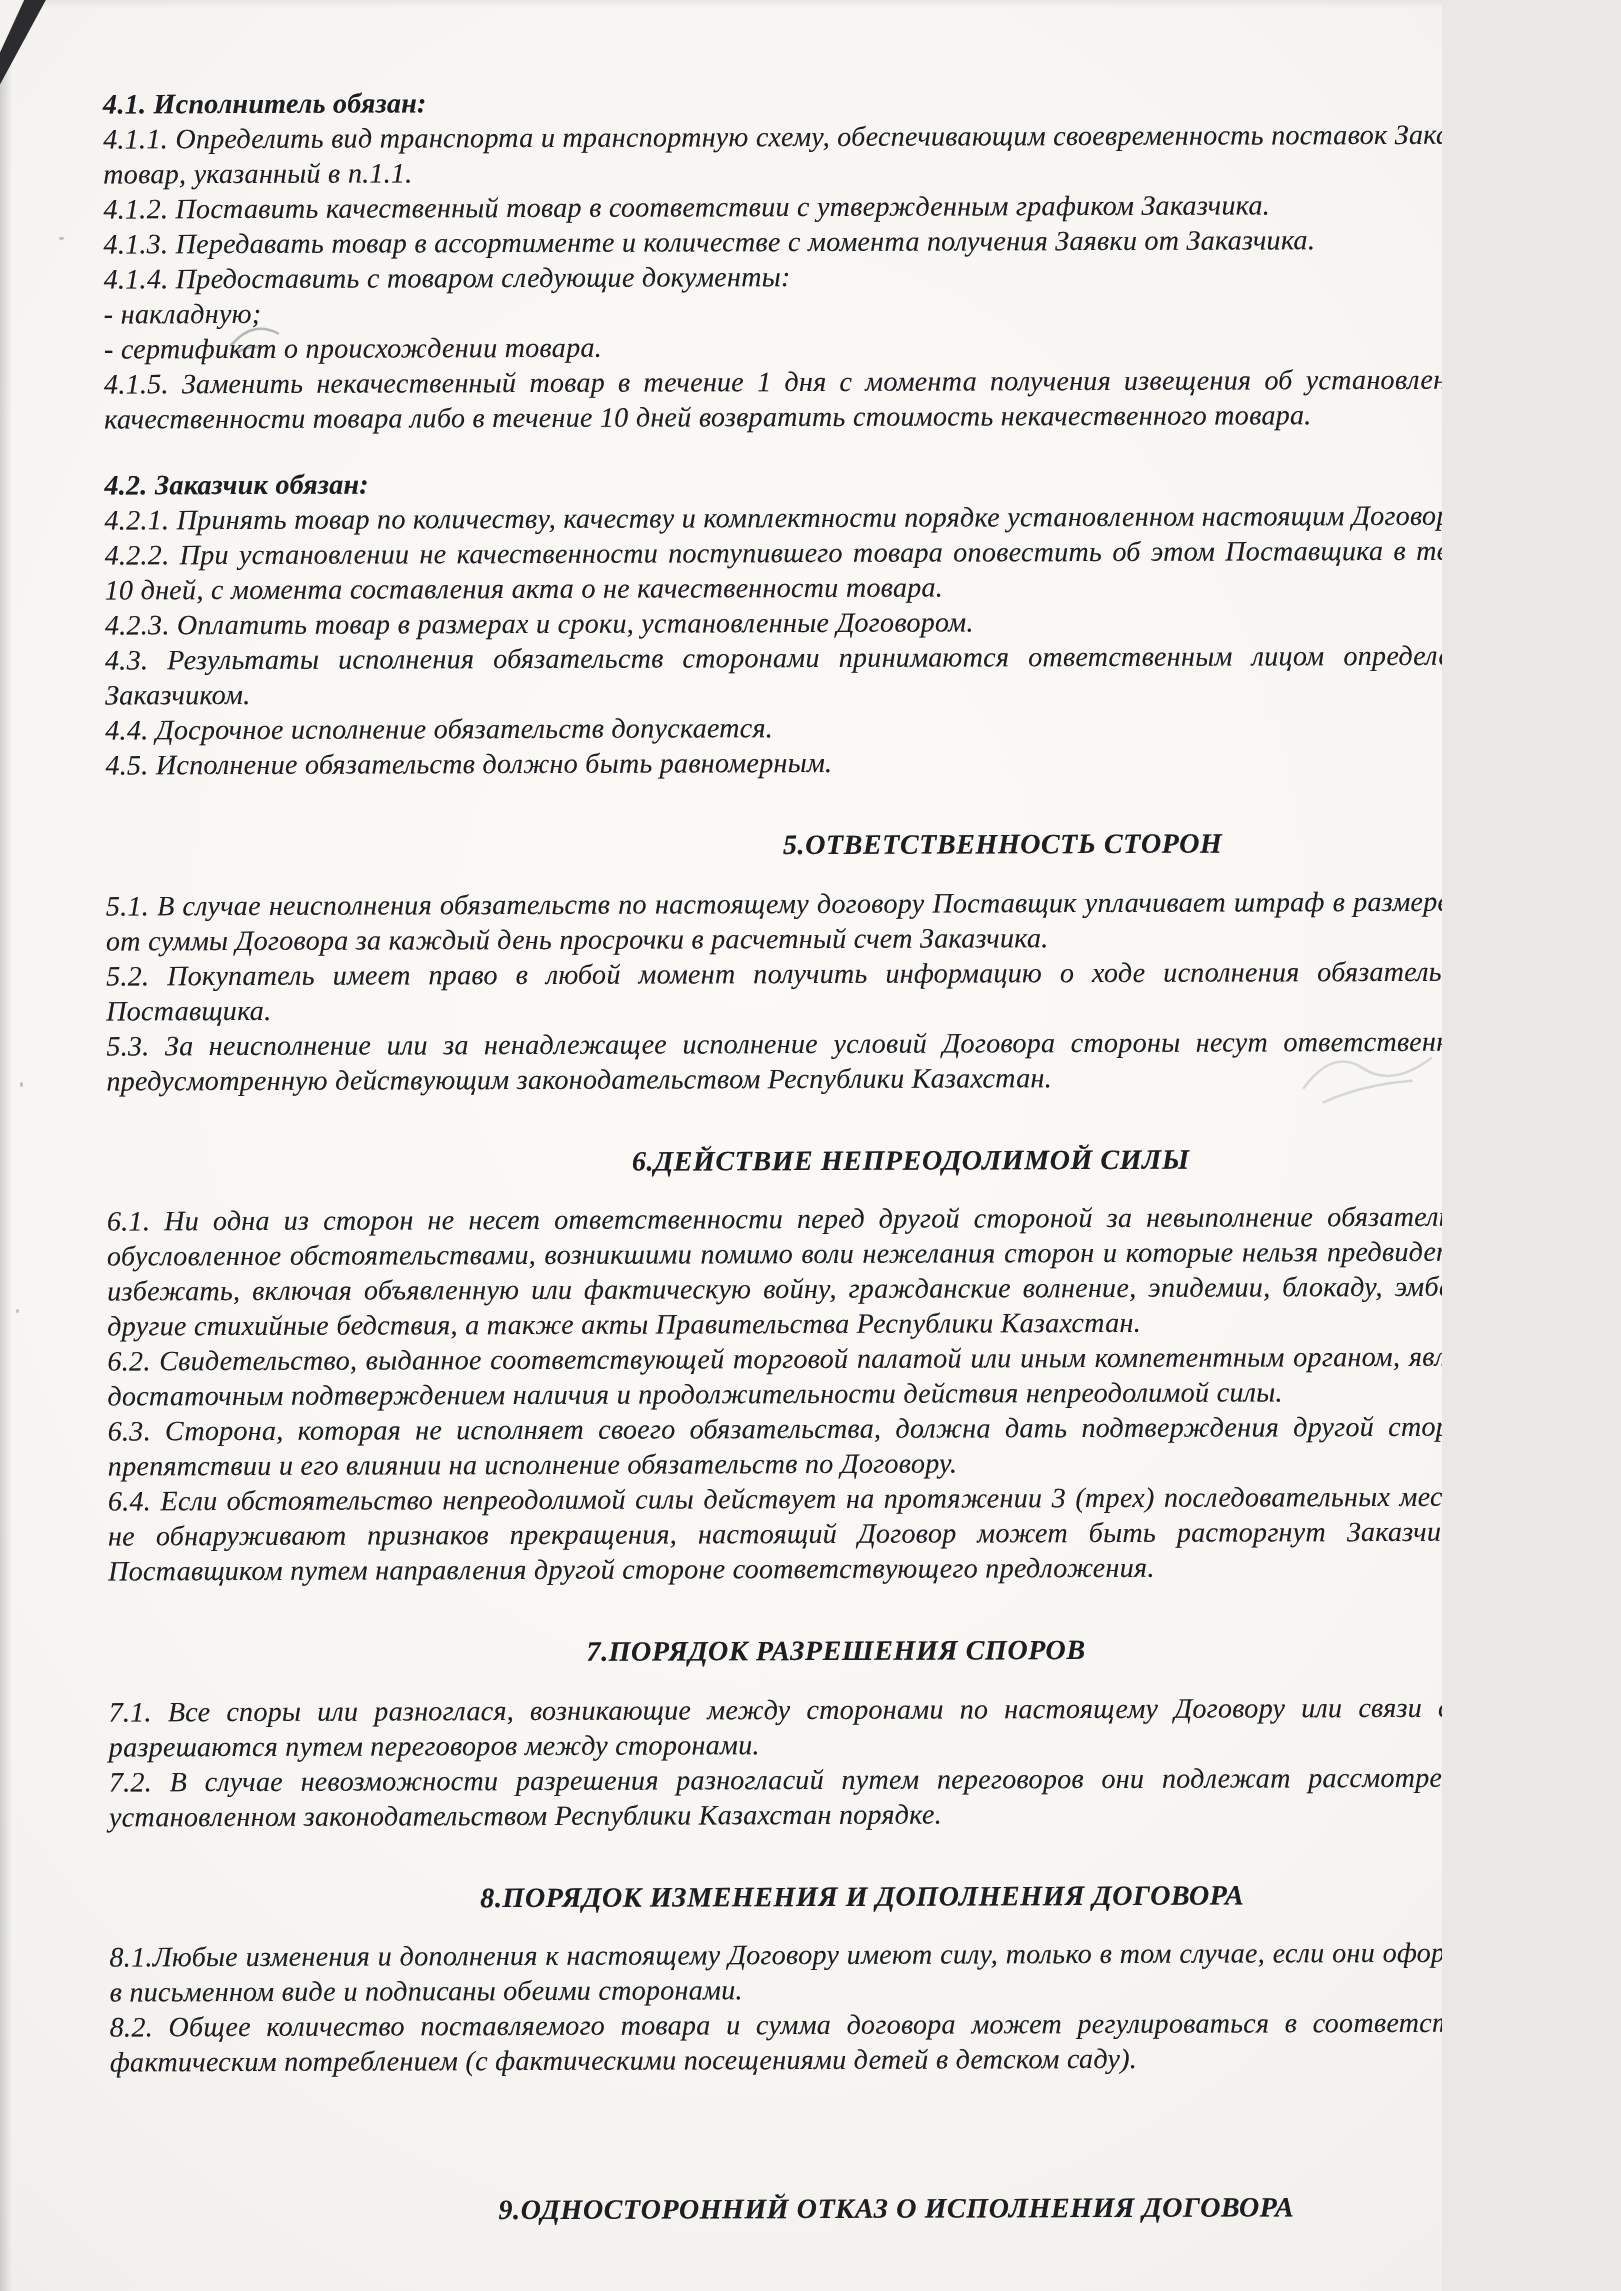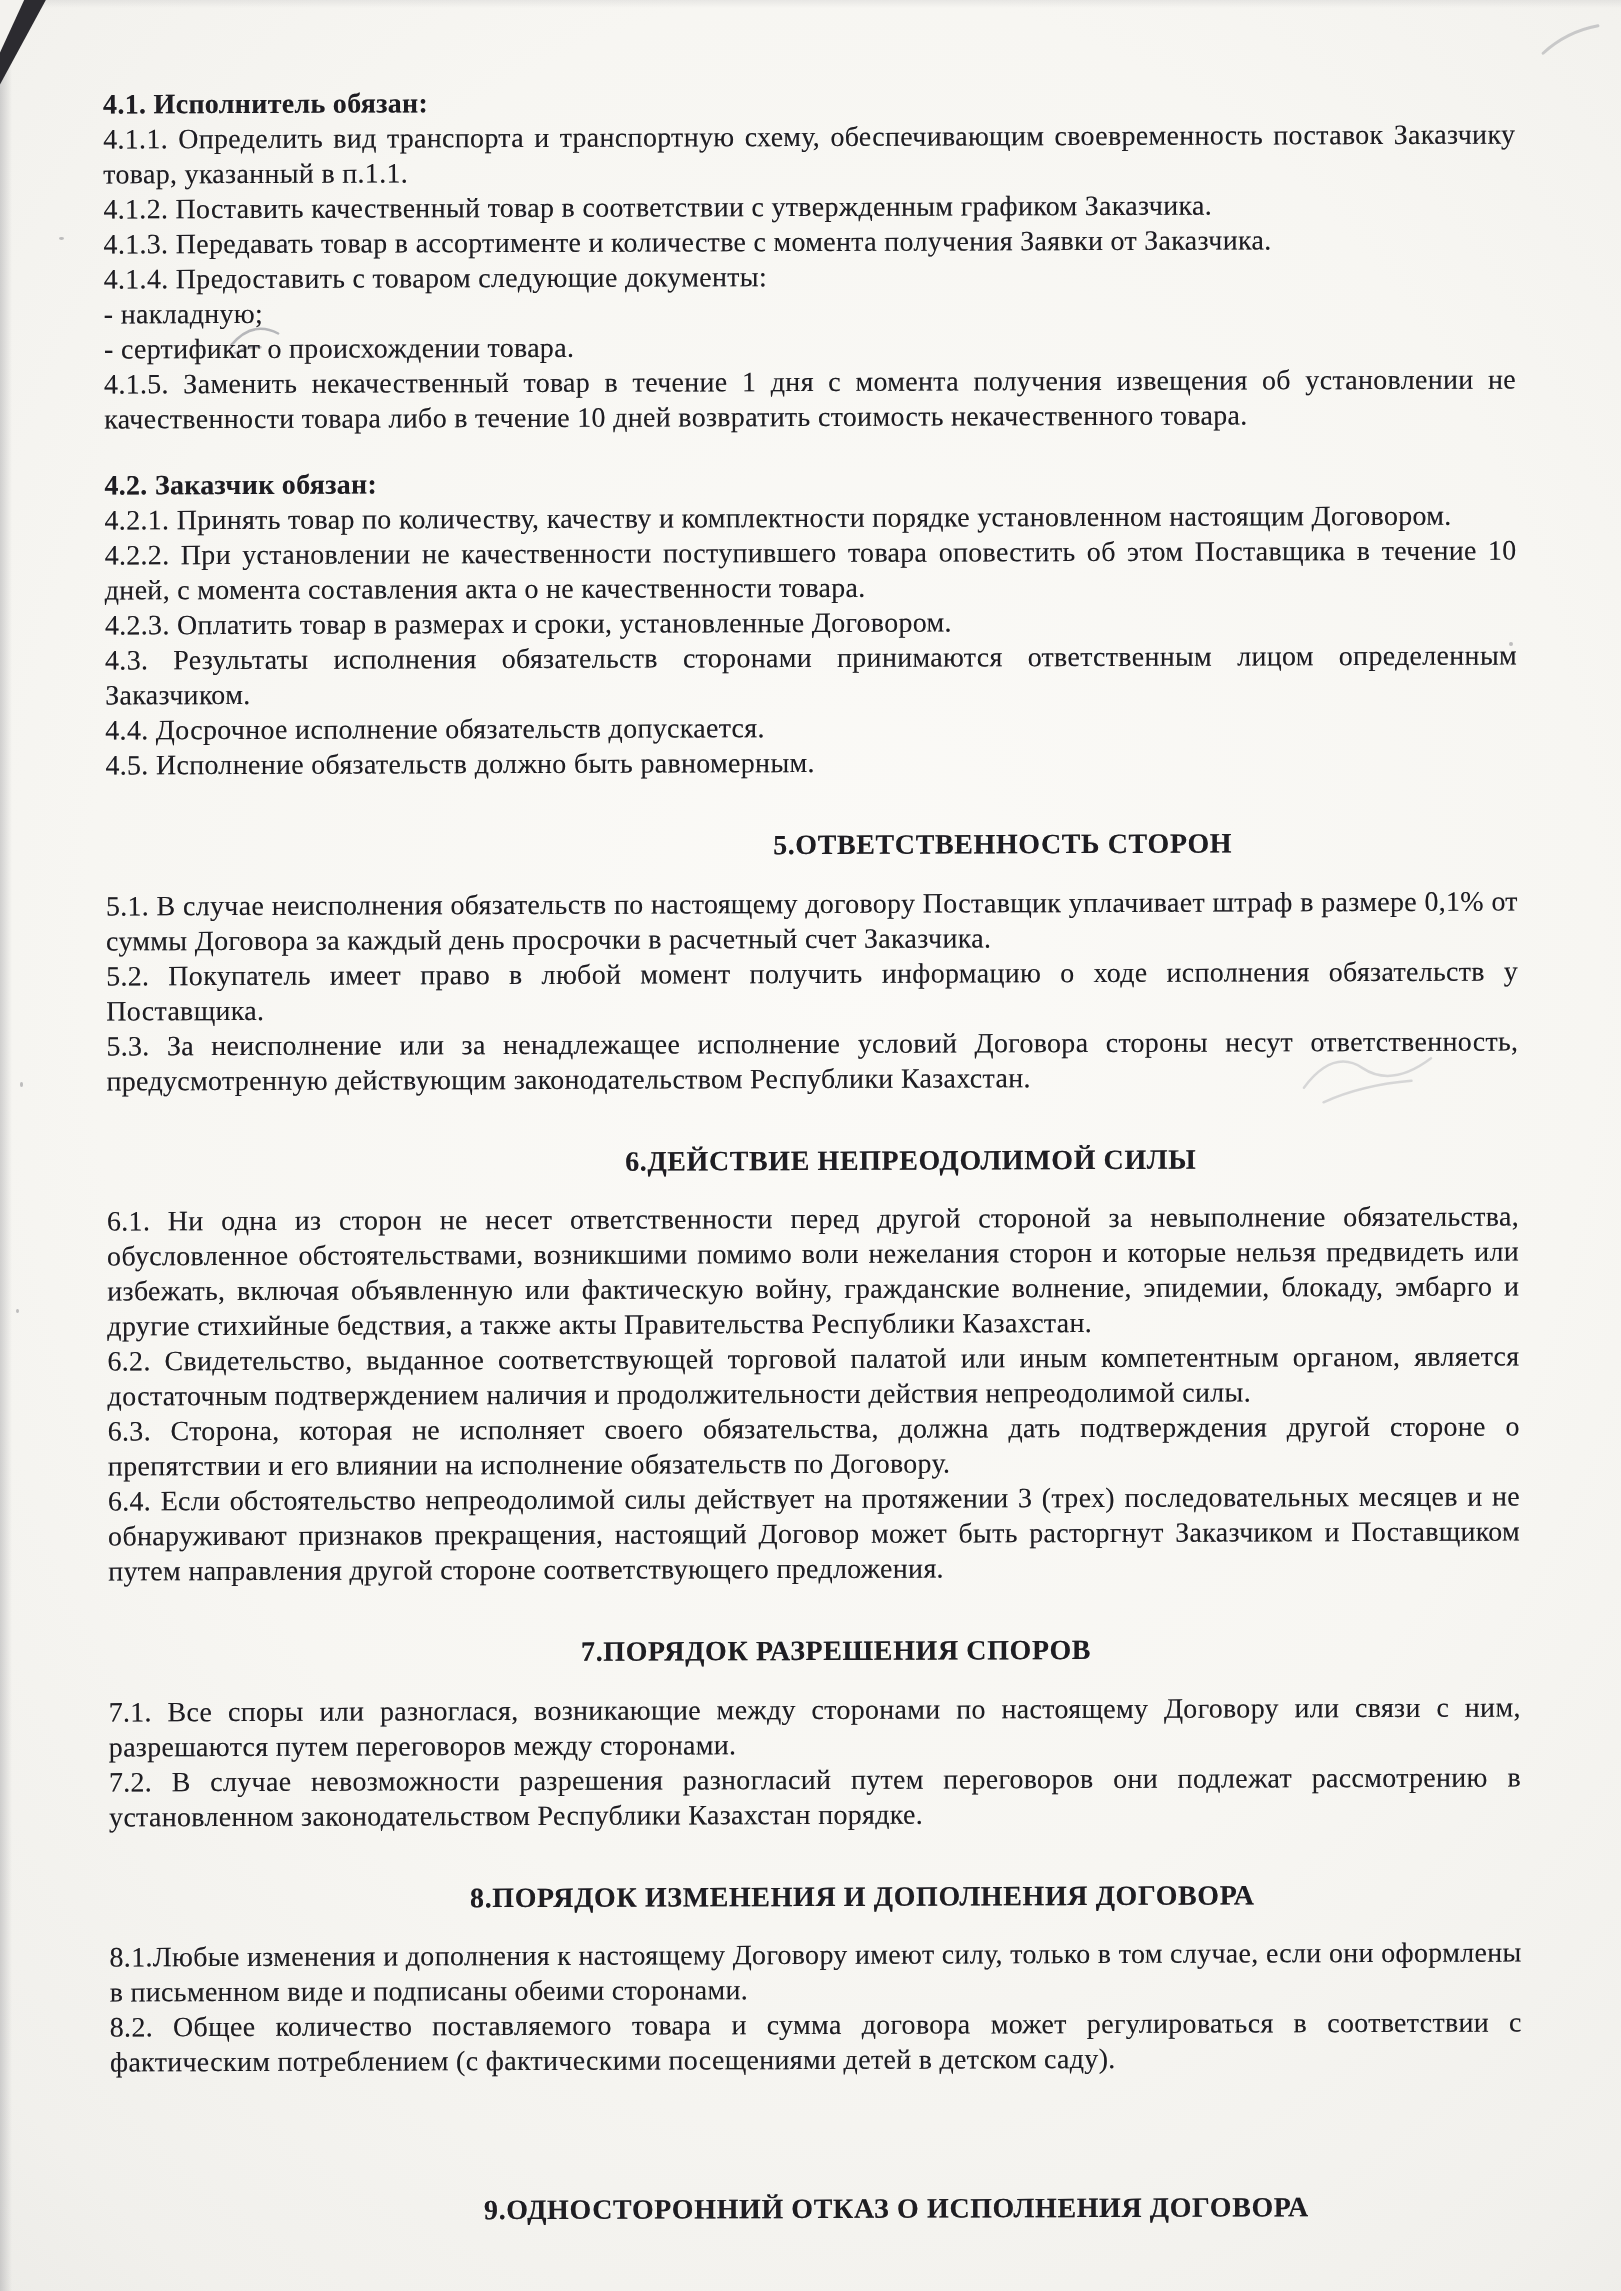--- a/index.html
+++ b/index.html
@@ -3,25 +3,26 @@
 <meta charset="utf-8">
 <style>
   html, body { margin: 0; padding: 0; }
   body {
     width: 1621px; height: 2292px;
     background: #e9e8e4;
     font-family: "Liberation Serif", "DejaVu Serif", serif;
   }
   .page {
     position: relative;
-    width: 1621px; height: 2292px;
+    width: 1442px; height: 2292px;
     overflow: hidden;
     color: #1e1d22;
     background:
       radial-gradient(ellipse 1372px 1764px at 52% 42%, #fbfaf7 0%, #f7f6f2 55%, #f1f0ec 88%, #ecebe7 100%);
+    font-style: italic;
   }
   .content {
     position: absolute;
     left: 103px; top: 84px; width: 1412px;
     font-size: 28px; line-height: 35px;
     letter-spacing: 0.3px;
     transform: rotate(-0.2deg);
     transform-origin: 50% 0;
     text-shadow: 0 0 0.5px rgba(25,25,35,0.45);
   }

